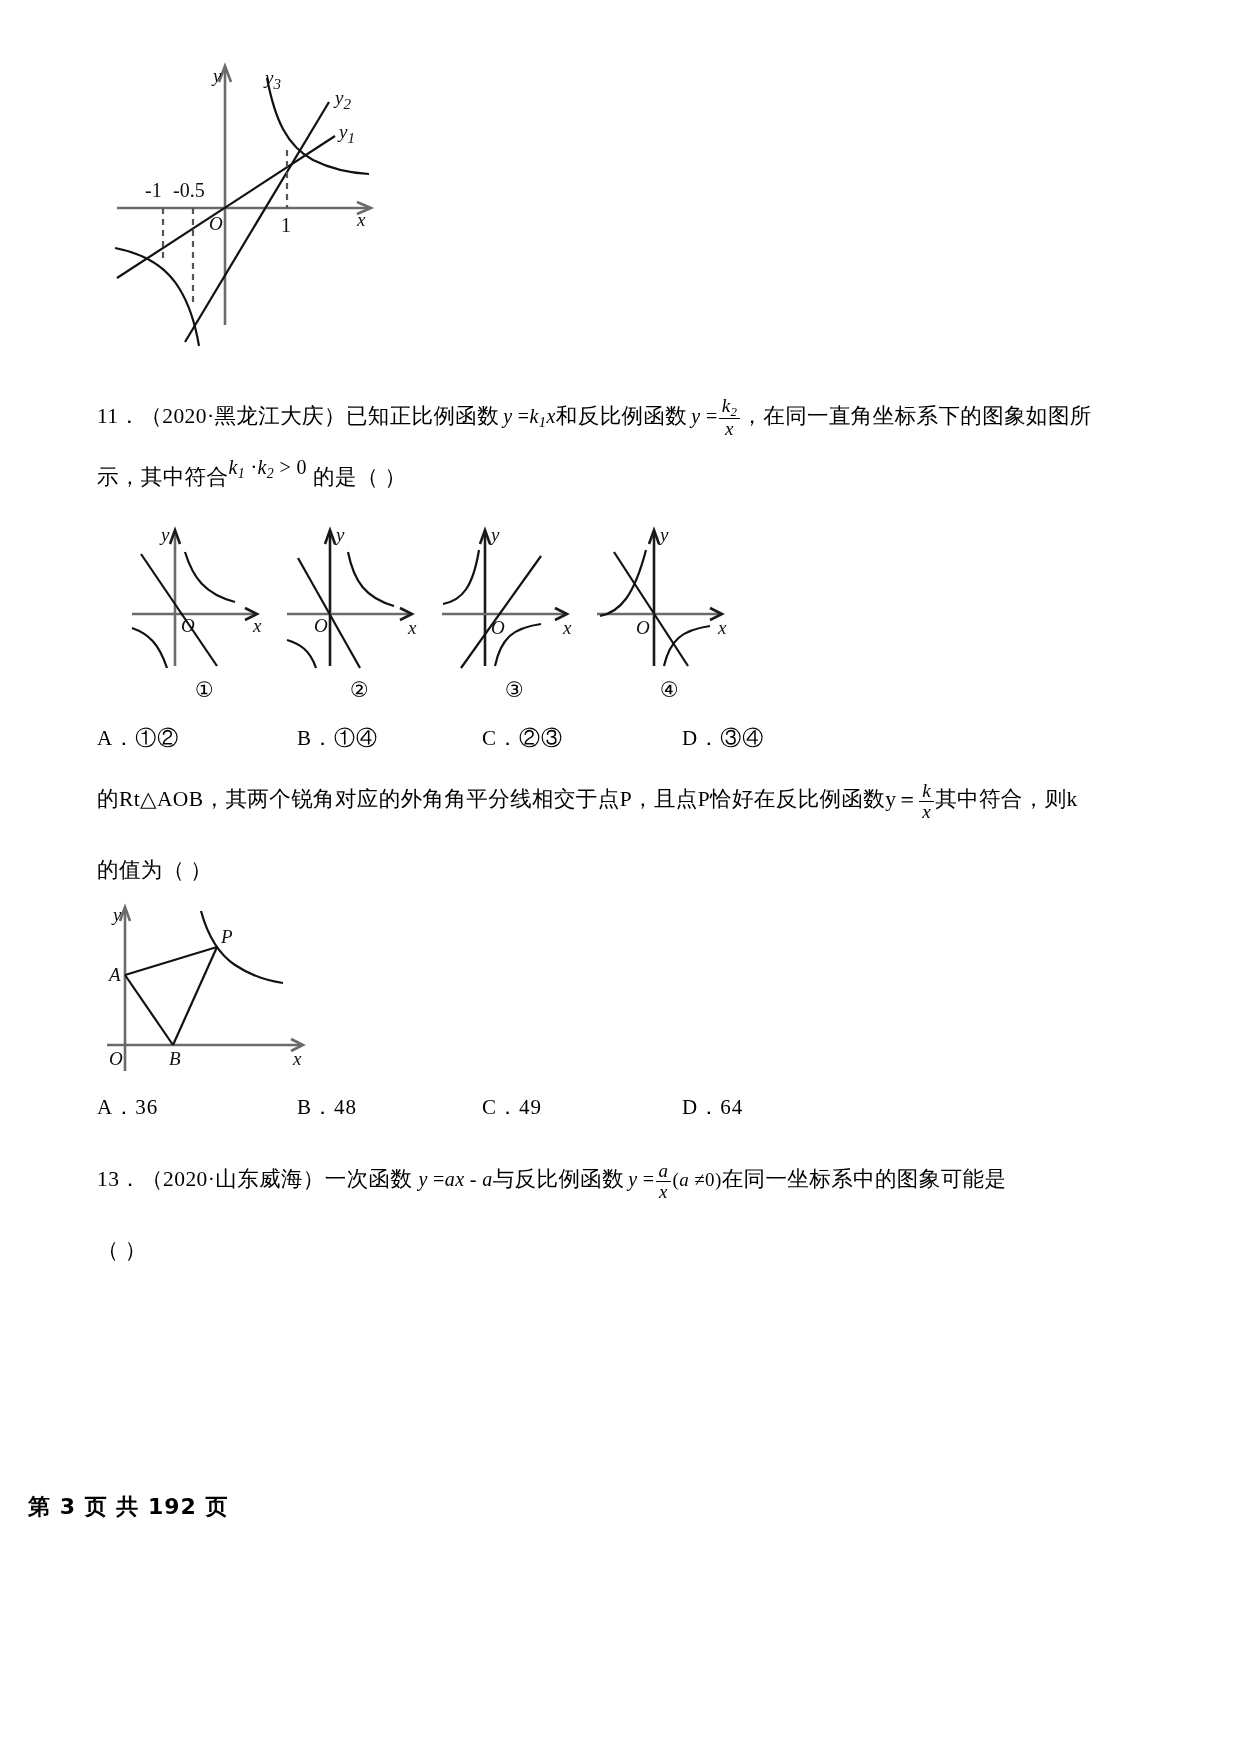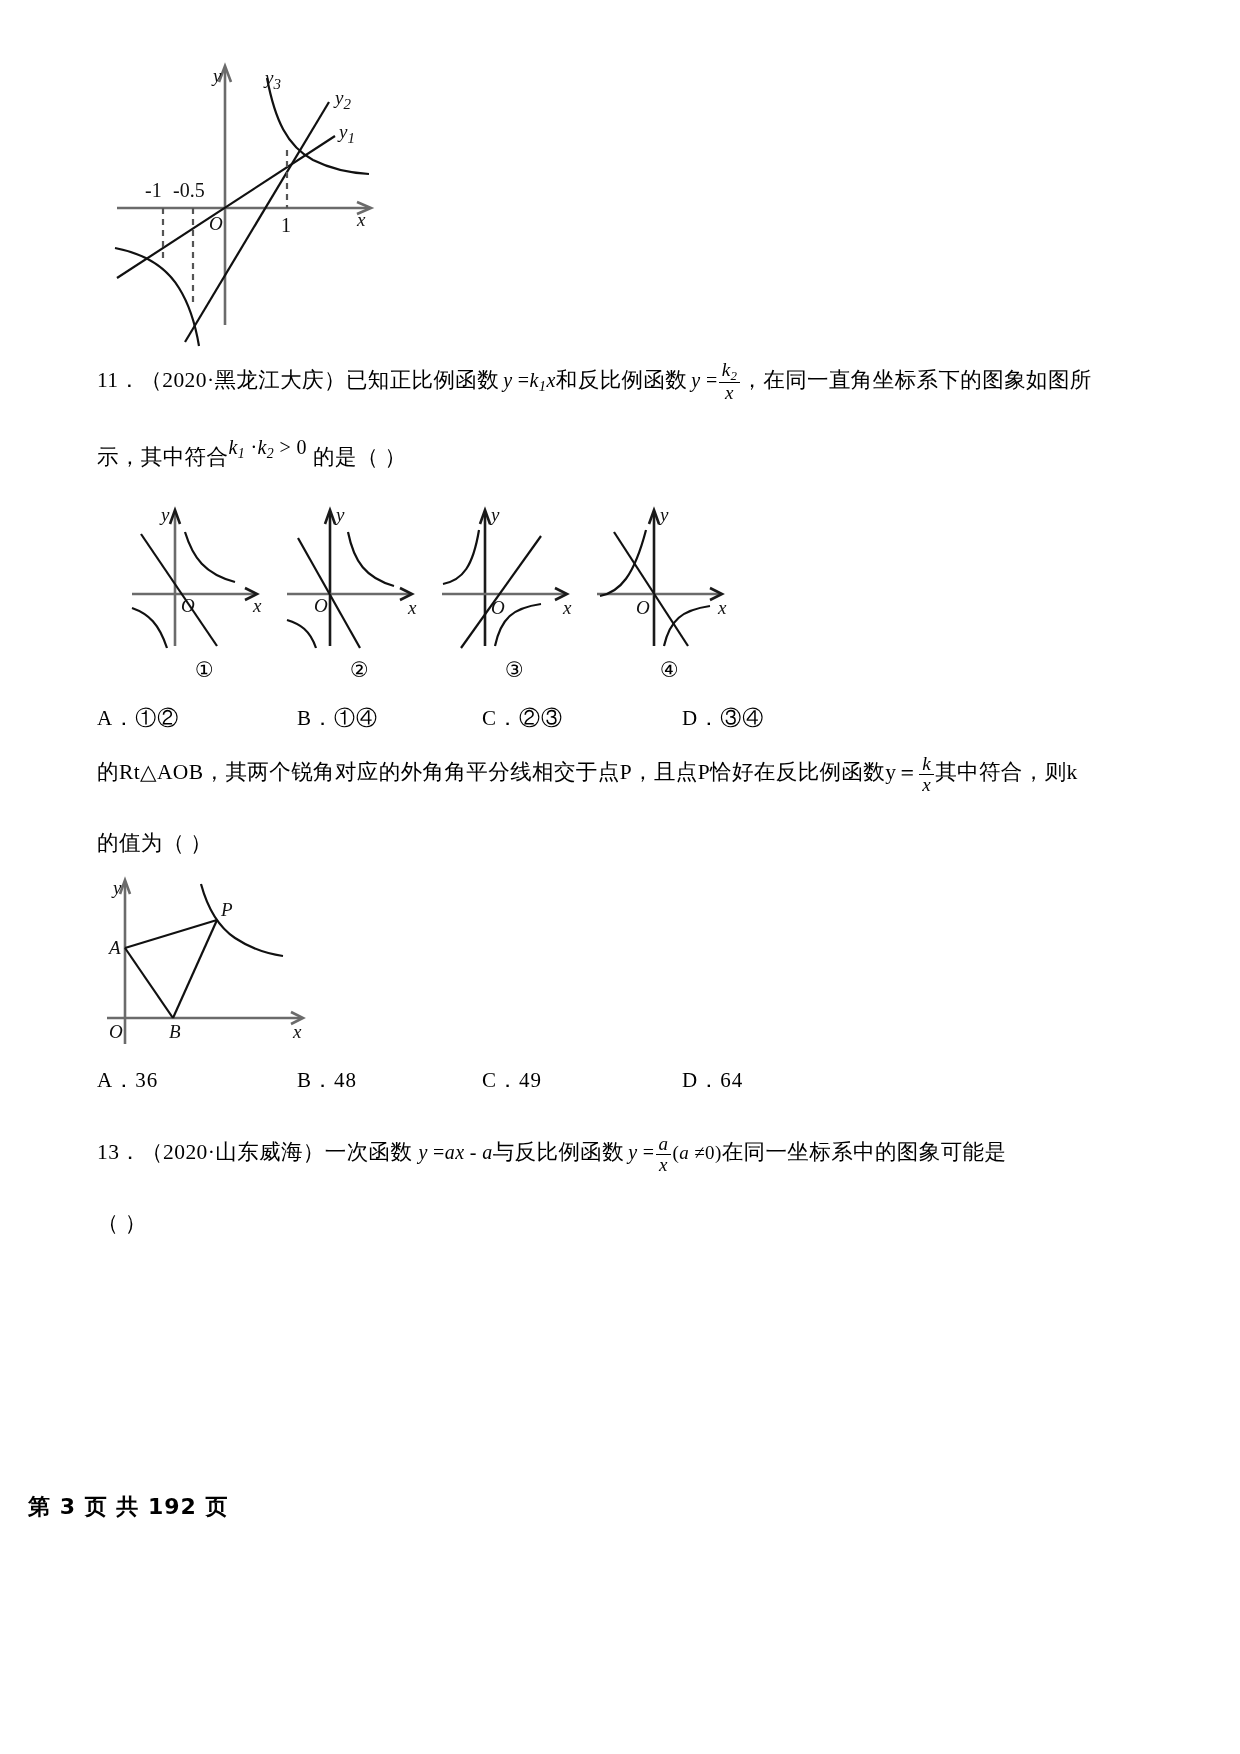--- a/index.html
+++ b/index.html
@@ -124,25 +124,25 @@
         <text class="lbl" x="228" y="44">y<tspan class="lblsm" dy="5">2</tspan></text>
         <text class="lbl" x="232" y="78">y<tspan class="lblsm" dy="5">1</tspan></text>
 
         <text class="num-lbl" x="38" y="137">-1</text>
         <text class="num-lbl" x="66" y="137">-0.5</text>
         <text class="num-lbl" x="174" y="172">1</text>
       </svg>
     </div>
 
 
-    <div class="qline" style="">
+    <div class="qline" style="margin-top:36px;">
       <span>11．</span><span>（2020·黑龙江大庆）</span><span>已知正比例函数</span><span class="mi" style="font-size:20px;padding-left:4px;">y</span><span class="mn" style="font-size:20px;">&nbsp;=</span><span class="mi" style="font-size:20px;">k</span><span class="sub">1</span><span class="mi" style="font-size:20px;">x</span><span>和反比例函数</span><span class="mi" style="font-size:20px;padding-left:4px;">y</span><span class="mn" style="font-size:20px;">&nbsp;=</span><span class="frac" style="font-size:19px;"><span class="num"><span class="mi">k</span><span class="sub">2</span></span><span class="den"><span class="mi">x</span></span></span><span>，在同一直角坐标系下的图象如图所</span>
     </div>
 
-    <div class="qline" style="margin-top:40px;">
+    <div class="qline" style="margin-top:24px;">
       <span>示，其中符合</span><span class="raise"><span class="mi" style="font-size:20px;">k</span><span class="sub">1</span><span class="mn" style="font-size:20px;">&nbsp;·</span><span class="mi" style="font-size:20px;">k</span><span class="sub">2</span><span class="mn" style="font-size:20px;">&nbsp;&gt;&nbsp;0</span></span><span style="padding-left:6px;">的是（    ）</span>
     </div>
 
     <div style="display:flex;margin-top:22px;margin-left:30px;">
 
       <div style="width:155px;text-align:center;">
         <svg width="150" height="160" viewBox="0 0 150 160">
           <line class="axis" x1="48" y1="18" x2="48" y2="150"></line>
           <line class="axis" x1="5" y1="98" x2="128" y2="98"></line>
           <path class="axisk" d="M43,28 L48,14 L53,28"></path>
@@ -219,21 +219,21 @@
     </div>
 
     <div class="opts" style="margin-top:22px;">
       <div class="opt" style="width:200px;">A．①②</div>
       <div class="opt" style="width:185px;">B．①④</div>
       <div class="opt" style="width:200px;">C．②③</div>
       <div class="opt">D．③④</div>
     </div>
 
 
-    <div class="qline" style="margin-top:22px;">
+    <div class="qline" style="margin-top:29px;">
       <span>的Rt△AOB，其两个锐角对应的外角角平分线相交于点P，且点P恰好在反比例函数y＝</span><span class="frac" style="font-size:19px;"><span class="num"><span class="mi">k</span></span><span class="den"><span class="mi">x</span></span></span><span>其中符合，则k</span>
     </div>
 
     <div class="qline" style="margin-top:34px;">的值为（    ）</div>
 
     <div class="fig" style="margin-top:14px;margin-left:4px;">
       <svg width="300" height="180" viewBox="0 0 300 180">
 
         <line class="axis" x1="24" y1="10" x2="24" y2="172"></line>
         <line class="axis" x1="6" y1="146" x2="200" y2="146"></line>

